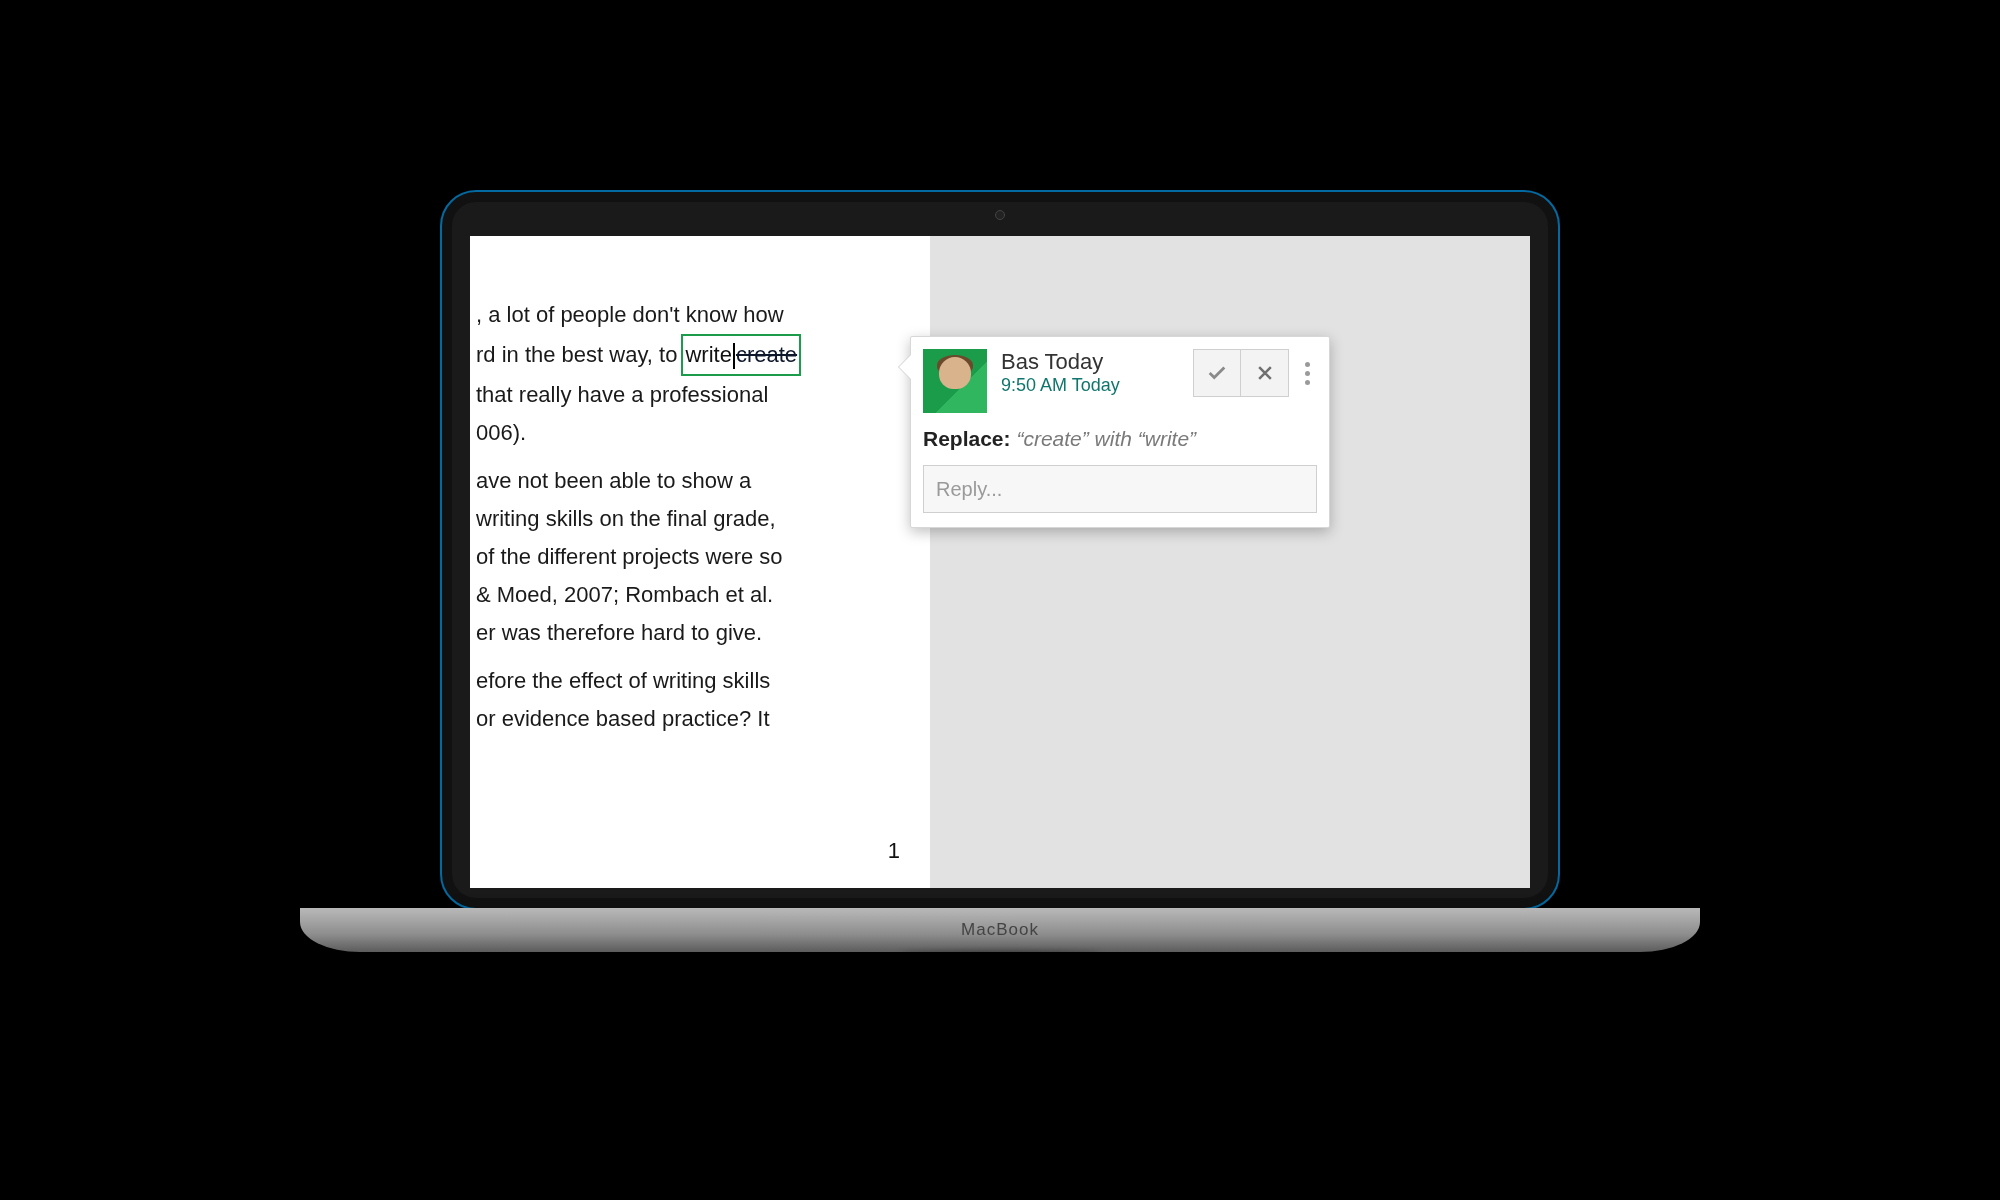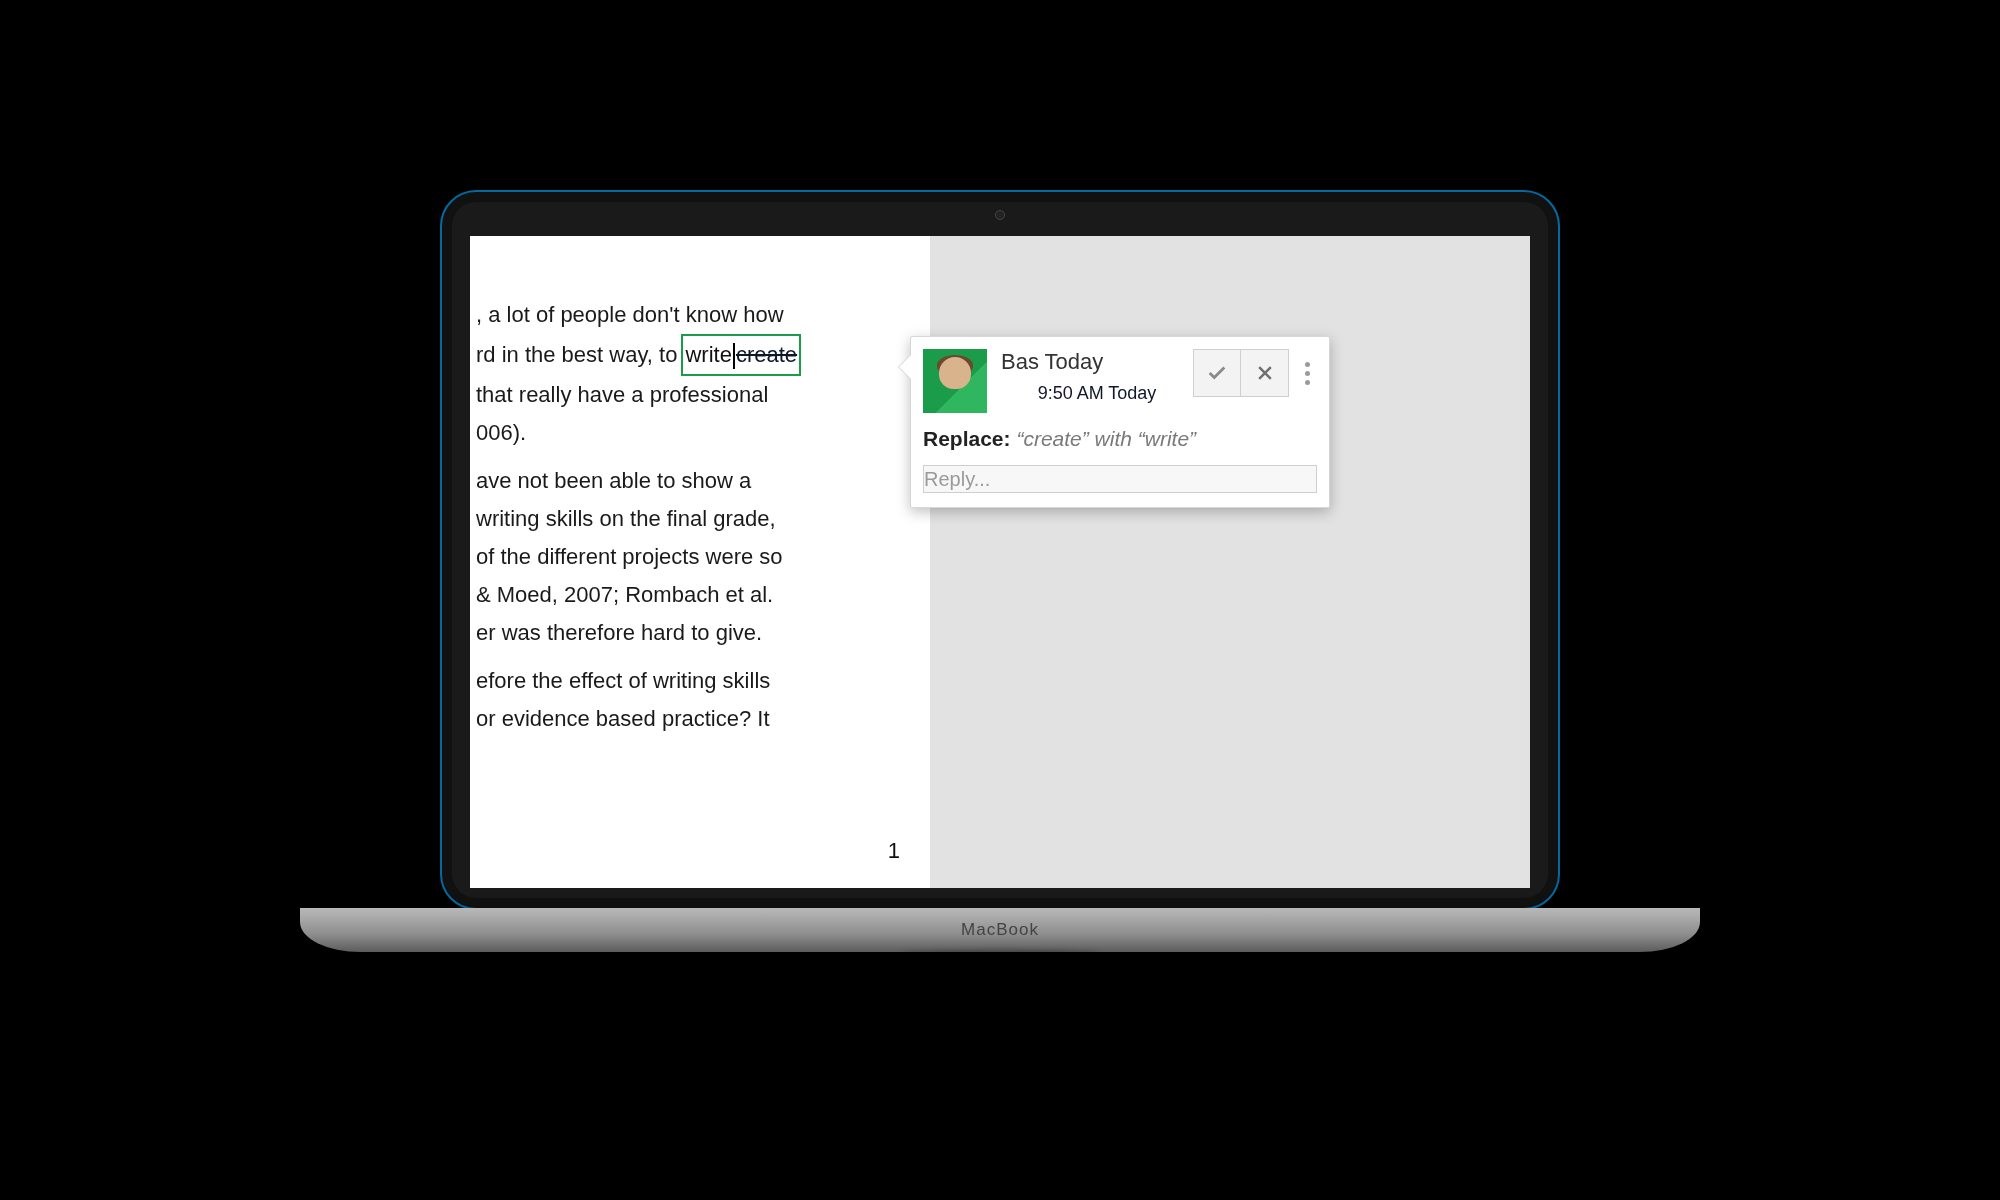--- a/index.html
+++ b/index.html
@@ -179,21 +179,21 @@
   .avatar::before{
     content:"";
     position:absolute;
     top:6px; left:14px;
     width:36px; height:20px;
     background:#6b4a2b;
     border-radius:50% 50% 40% 40%;
   }
   .who { margin-left: 14px; flex: 1; }
   .author { font-size: 22px; color: #333; }
-  .time { font-size: 18px; color: #0f172a; margin-top: 8px; text-align: center; }
+  .time { font-size: 18px; color: #0f766e; margin-top: 0; }
   .actions { display: flex; align-items: center; gap: 0; }
   .btn {
     width: 48px; height: 48px;
     border: 1px solid #cfcfcf;
     background: #f3f3f3;
     display: flex; align-items: center; justify-content: center;
     cursor: pointer;
   }
   .btn + .btn { border-left: none; }
   .more {
@@ -204,26 +204,26 @@
   }
   .more span { width: 5px; height: 5px; background: #9a9a9a; border-radius: 50%; }
 
   .suggestion-line { margin-top: 14px; font-size: 21px; }
   .suggestion-line .label { font-weight: bold; color: #222; }
   .suggestion-line .piece { font-style: italic; color: #7a7a7a; }
 
   .reply {
     margin-top: 14px;
     width: 100%;
-    height: 28px;
+    height: 48px;
     border: 1px solid #cfcfcf;
     background: #f7f7f7;
     font-size: 20px;
     color: #9a9a9a;
-    padding: 0 0;
+    padding: 0 12px;
     display: flex;
     align-items: center;
     cursor: text;
   }
   svg { display:block; }
 </style>
 </head>
 <body>
 
 <div class="stage">

